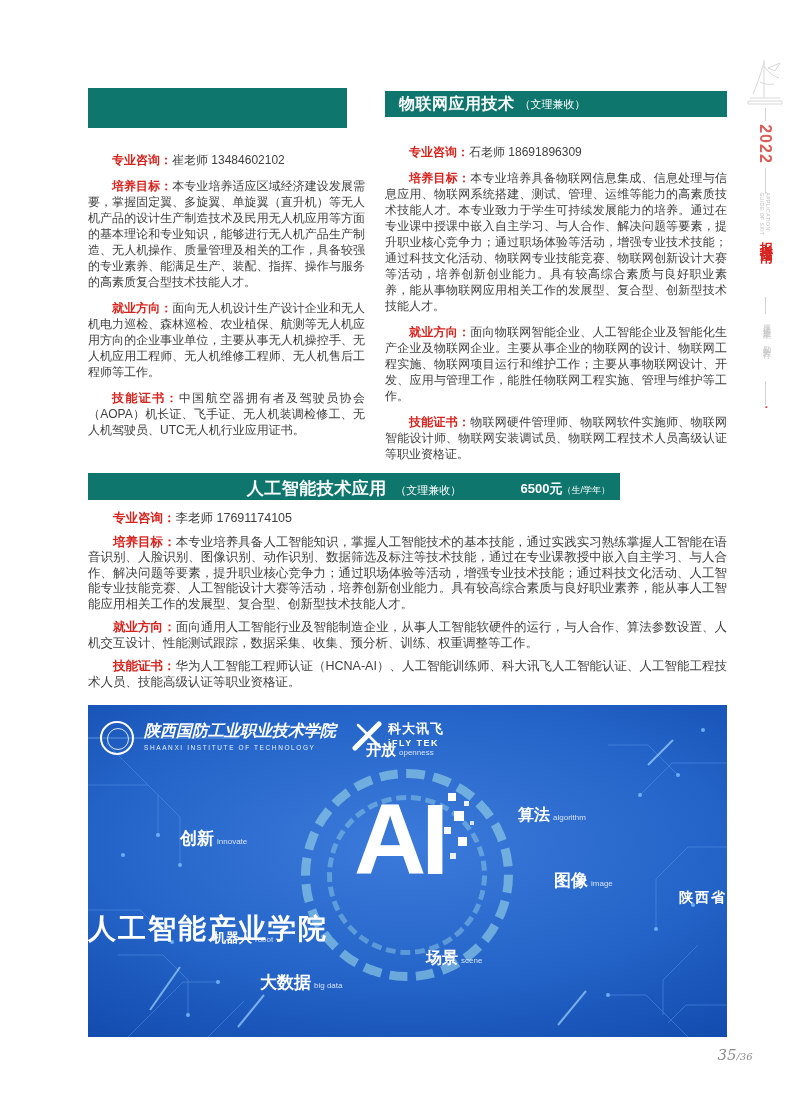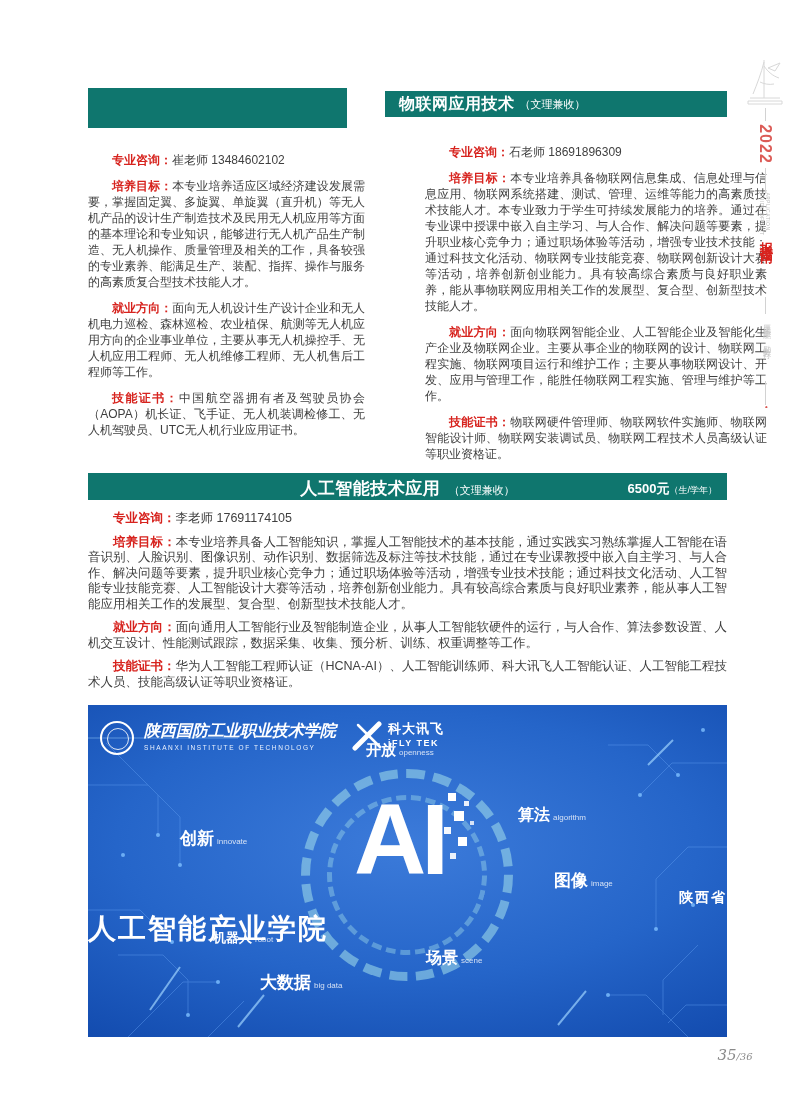--- a/index.html
+++ b/index.html
@@ -16,30 +16,30 @@
   .price-unit { font-size:9px; font-weight:normal; }
   .banner-admit { font-size:11px; font-weight:normal; }
   .banner-uav .row2 { padding-left:2px; margin-top:-1px; }
 
   .banner-line { display:flex; align-items:center; padding:0 8px 0 14px; }
   .banner-iot { left:385px; top:91px; width:342px; height:26px; }
   .banner-iot .banner-title { font-size:16px; }
   .banner-iot .banner-admit { margin-left:5px; }
   .banner-iot .spacer { flex:1; }
 
-  .banner-ai { left:88px; top:473px; width:639px; height:27px;text-decoration:underline; }
+  .banner-ai { left:88px; top:473px; width:532px; height:27px;text-decoration:underline; }
   .banner-ai .center-wrap { position:absolute; left:0; right:0; top:4px; text-align:center; }
   .banner-ai .banner-title { font-size:17px; }
   .banner-ai .banner-admit { margin-left:4px; }
   .banner-ai .price-wrap { position:absolute; right:10px; top:6px; }
 
   
   .textcol { position:absolute; font-size:12px; line-height:16px; text-align:justify; }
   #col1 { left:88px; top:144px; width:277px;margin-top:8px; }
-  #col2 { left:385px; top:144px; width:342px;margin-left:40px; }
+  #col2 { left:385px; top:144px; width:342px; }
   #sec3 { left:88px; top:511px; width:639px; font-size:12.5px; line-height:15.5px; }
   .para { text-indent:2em; margin-bottom:10px; }
   #sec3 .para { margin-bottom:8px; }
   .plabel { color:#d7231e; font-weight:bold; }
 
   
   .poster { position:absolute; left:88px; top:705px; width:639px; height:332px; overflow:hidden;
             background: radial-gradient(ellipse 120% 105% at 50% 42%, #3c7bda 0%, #2565c9 38%, #1149ac 72%, #0b3c97 100%); }
   .circuit { position:absolute; left:0; top:0; }
   .ring { position:absolute; border-radius:50%; }

